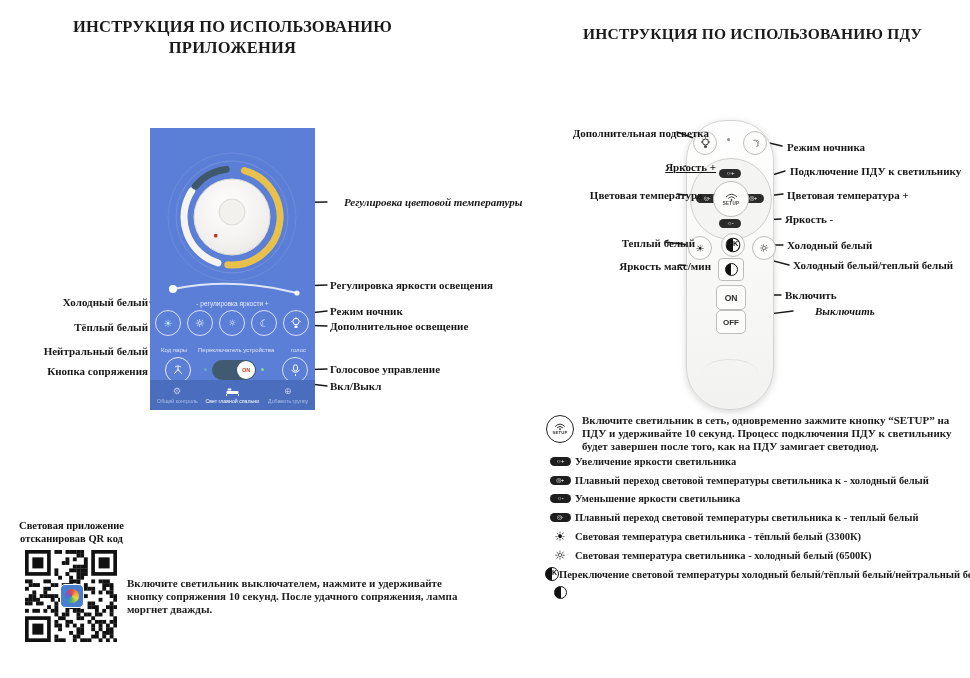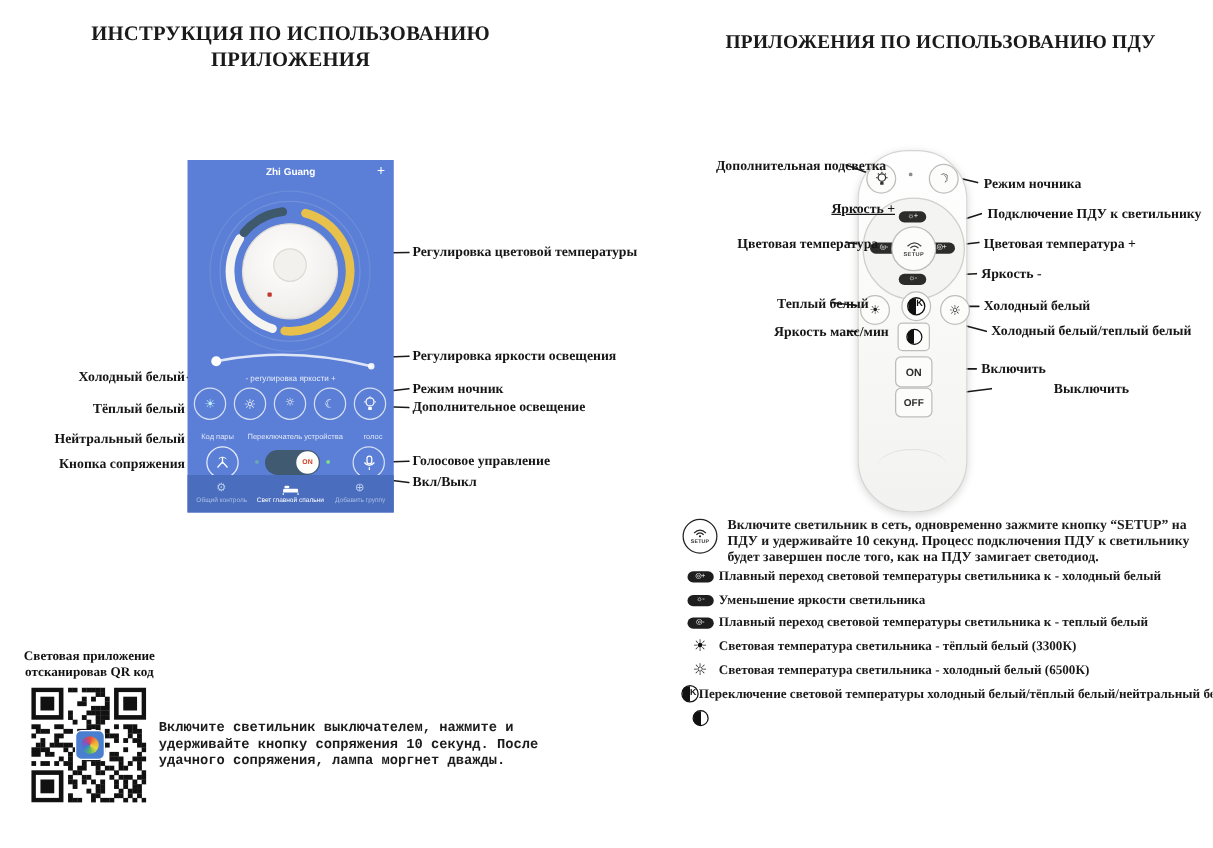--- a/index.html
+++ b/index.html
@@ -65,21 +65,21 @@
 </head>
 <body>
 
 <div id="page">
 
   <div class="abs title" style="left:60px;top:16px;width:345px;font-size:16.5px;line-height:21px;">
     <span>ИНСТРУКЦИЯ ПО ИСПОЛЬЗОВАНИЮ</span><br>
     <span>ПРИЛОЖЕНИЯ</span>
   </div>
   <div class="abs title" style="left:550px;top:25px;width:405px;font-size:15.5px;">
-    <span>ПРИЛОЖЕНИЯ ПО ИСПОЛЬЗОВАНИЮ ПДУ</span>
+    <span>ИНСТРУКЦИЯ ПО ИСПОЛЬЗОВАНИЮ ПДУ</span>
   </div>
 
   <svg class="abs" style="left:0;top:0;" width="970" height="678">
     <g stroke="#1a1a1a" stroke-width="1.4" stroke-linecap="round">
       <line x1="258" y1="203" x2="327" y2="202"></line>
       <line x1="273" y1="287" x2="327" y2="285"></line>
       <line x1="267" y1="318" x2="327" y2="311"></line>
       <line x1="298" y1="325" x2="327" y2="326"></line>
       <line x1="296" y1="370" x2="327" y2="369"></line>
       <line x1="246" y1="376" x2="327" y2="386"></line>
@@ -97,24 +97,20 @@
       <line x1="783" y1="194" x2="757" y2="197"></line>
       <line x1="781" y1="219" x2="741" y2="221"></line>
       <line x1="783" y1="245" x2="771" y2="245"></line>
       <line x1="789" y1="265" x2="736" y2="251"></line>
       <line x1="781" y1="295" x2="744" y2="295"></line>
       <line x1="793" y1="311" x2="745" y2="317"></line>
     </g>
   </svg>
 
   <div id="app" class="abs">
-    <div class="hdr">
-      <span class="t">Zhi Guang</span>
-      <span class="plus">+</span>
-    </div>
     <svg class="abs" style="left:0;top:18px;" width="165" height="150">
       <defs>
         <radialGradient id="knobg" cx="45%" cy="38%" r="70%">
           <stop offset="0%" stop-color="#ffffff"></stop>
             <stop offset="80%" stop-color="#f0eeeb"></stop>
             <stop offset="100%" stop-color="#e2dfdb"></stop>
         </radialGradient>
       </defs>
       <circle cx="82" cy="71" r="56" fill="none" stroke="rgba(255,255,255,0.14)" stroke-width="1"></circle>
       <circle cx="82" cy="71" r="64" fill="none" stroke="rgba(255,255,255,0.10)" stroke-width="1"></circle>
@@ -199,21 +195,21 @@
         <span class="tl">Добавить группу</span>
       </div>
     </div>
   </div>
 
   <div class="abs callout" style="left:20px;top:296px;width:128px;text-align:right;">Холодный белый</div>
   <div class="abs callout" style="left:20px;top:321px;width:128px;text-align:right;">Тёплый белый</div>
   <div class="abs callout" style="left:20px;top:345px;width:128px;text-align:right;">Нейтральный белый</div>
   <div class="abs callout" style="left:20px;top:365px;width:128px;text-align:right;">Кнопка сопряжения</div>
 
-  <div class="abs callout" style="left:330px;top:196px;">Регулировка цветовой температуры</div>
+  <div class="abs callout" style="left:344px;top:196px;font-style:italic;">Регулировка цветовой температуры</div>
   <div class="abs callout" style="left:330px;top:279px;font-family:Liberation Serif, serif;">Регулировка яркости освещения</div>
   <div class="abs callout" style="left:330px;top:305px;">Режим ночник</div>
   <div class="abs callout" style="left:330px;top:320px;">Дополнительное освещение</div>
   <div class="abs callout" style="left:330px;top:363px;">Голосовое управление</div>
   <div class="abs callout" style="left:330px;top:380px;">Вкл/Выкл</div>
 
   <div class="abs qr-caption" style="left:14px;top:520px;width:115px;">
     <span>Световая приложение</span><br>
     <span>отсканировав QR код</span>
   </div>
@@ -423,21 +419,21 @@
         <rect x="73.60000000000001" y="7.36" width="11.040000000000001" height="11.040000000000001" fill="#111"></rect>
         <rect x="0" y="66.24000000000001" width="25.76" height="25.76" fill="#111"></rect>
         <rect x="3.68" y="69.92000000000002" width="18.400000000000002" height="18.400000000000002" fill="#fff"></rect>
         <rect x="7.36" y="73.60000000000001" width="11.040000000000001" height="11.040000000000001" fill="#111"></rect>
       </svg>
     <div class="appicon">
         <div class="swirl"></div>
       </div>
   </div>
 
-  <div class="abs para" style="left:127px;top:577px;width:347px;font-family:Liberation Mono, monospace;">Включите светильник выключателем, нажмите и удерживайте кнопку сопряжения 10 секунд. После удачного сопряжения, лампа моргнет дважды.</div>
+  <div class="abs para" style="left:127px;top:577px;width:347px;">Включите светильник выключателем, нажмите и удерживайте кнопку сопряжения 10 секунд. После удачного сопряжения, лампа моргнет дважды.</div>
 
   <div id="remote" class="abs">
     <div class="rbtn rcir" style="left:6px;top:10px;">
       <svg width="11" height="13" viewBox="0 0 11 13">
         <circle cx="5.5" cy="5" r="3" fill="none" stroke="#333" stroke-width="1"></circle>
         <rect x="4.1" y="8.6" width="2.8" height="2.2" rx="0.5" fill="#333"></rect>
         <line x1="5.5" y1="0.4" x2="5.5" y2="1.4" stroke="#333"></line>
           <line x1="1" y1="5" x2="2" y2="5" stroke="#333"></line>
           <line x1="9" y1="5" x2="10" y2="5" stroke="#333"></line>
         <line x1="2.3" y1="1.8" x2="3" y2="2.5" stroke="#333"></line>
@@ -493,35 +489,41 @@
   <div class="abs callout" style="right:307px;top:237px;">Теплый белый</div>
   <div class="abs callout" style="right:291px;top:260px;">Яркость макс/мин</div>
 
   <div class="abs callout" style="left:787px;top:141px;">Режим ночника</div>
   <div class="abs callout" style="left:790px;top:165px;">Подключение ПДУ к светильнику</div>
   <div class="abs callout" style="left:787px;top:189px;">Цветовая температура +</div>
   <div class="abs callout" style="left:785px;top:213px;">Яркость -</div>
   <div class="abs callout" style="left:787px;top:239px;">Холодный белый</div>
   <div class="abs callout" style="left:793px;top:259px;">Холодный белый/теплый белый</div>
   <div class="abs callout" style="left:785px;top:289px;">Включить</div>
-  <div class="abs callout" style="left:843px;top:305px;">Выключить</div>
+  <div class="abs callout" style="left:815px;top:305px;font-style:italic;">Выключить</div>
 
   <div class="setupcir" style="left:546px;top:415px;">
     <svg width="12" height="7" viewBox="0 0 13 8">
       <path d="M1,4 Q6.5,-1.5 12,4" fill="none" stroke="#222" stroke-width="1.1"></path>
       <path d="M3.2,5.5 Q6.5,2.2 9.8,5.5" fill="none" stroke="#222" stroke-width="1.1"></path>
       <circle cx="6.5" cy="7" r="1" fill="#222"></circle>
     </svg>
     <span class="s">SETUP</span>
   </div>
   <div class="abs para" style="left:582px;top:414px;width:370px;font-size:11px;line-height:13px;">Включите светильник в сеть, одновременно зажмите кнопку “SETUP” на ПДУ и удерживайте 10 секунд. Процесс подключения ПДУ к светильнику будет завершен после того, как на ПДУ замигает светодиод.</div>
 
   <div class="abs" style="left:545px;top:452px;width:420px;">
     <div class="legend-row">
       <span class="legend-ic">
+          <span class="lpill">☼+</span>
+        </span>
+      <span class="legend-tx">Увеличение яркости светильника</span>
+      </div>
+    <div class="legend-row">
+      <span class="legend-ic">
           <span class="lpill">◎+</span>
         </span>
       <span class="legend-tx">Плавный переход световой температуры светильника к - холодный белый</span>
       </div>
     <div class="legend-row">
       <span class="legend-ic">
           <span class="lpill">☼-</span>
         </span>
       <span class="legend-tx">Уменьшение яркости светильника</span>
       </div>

